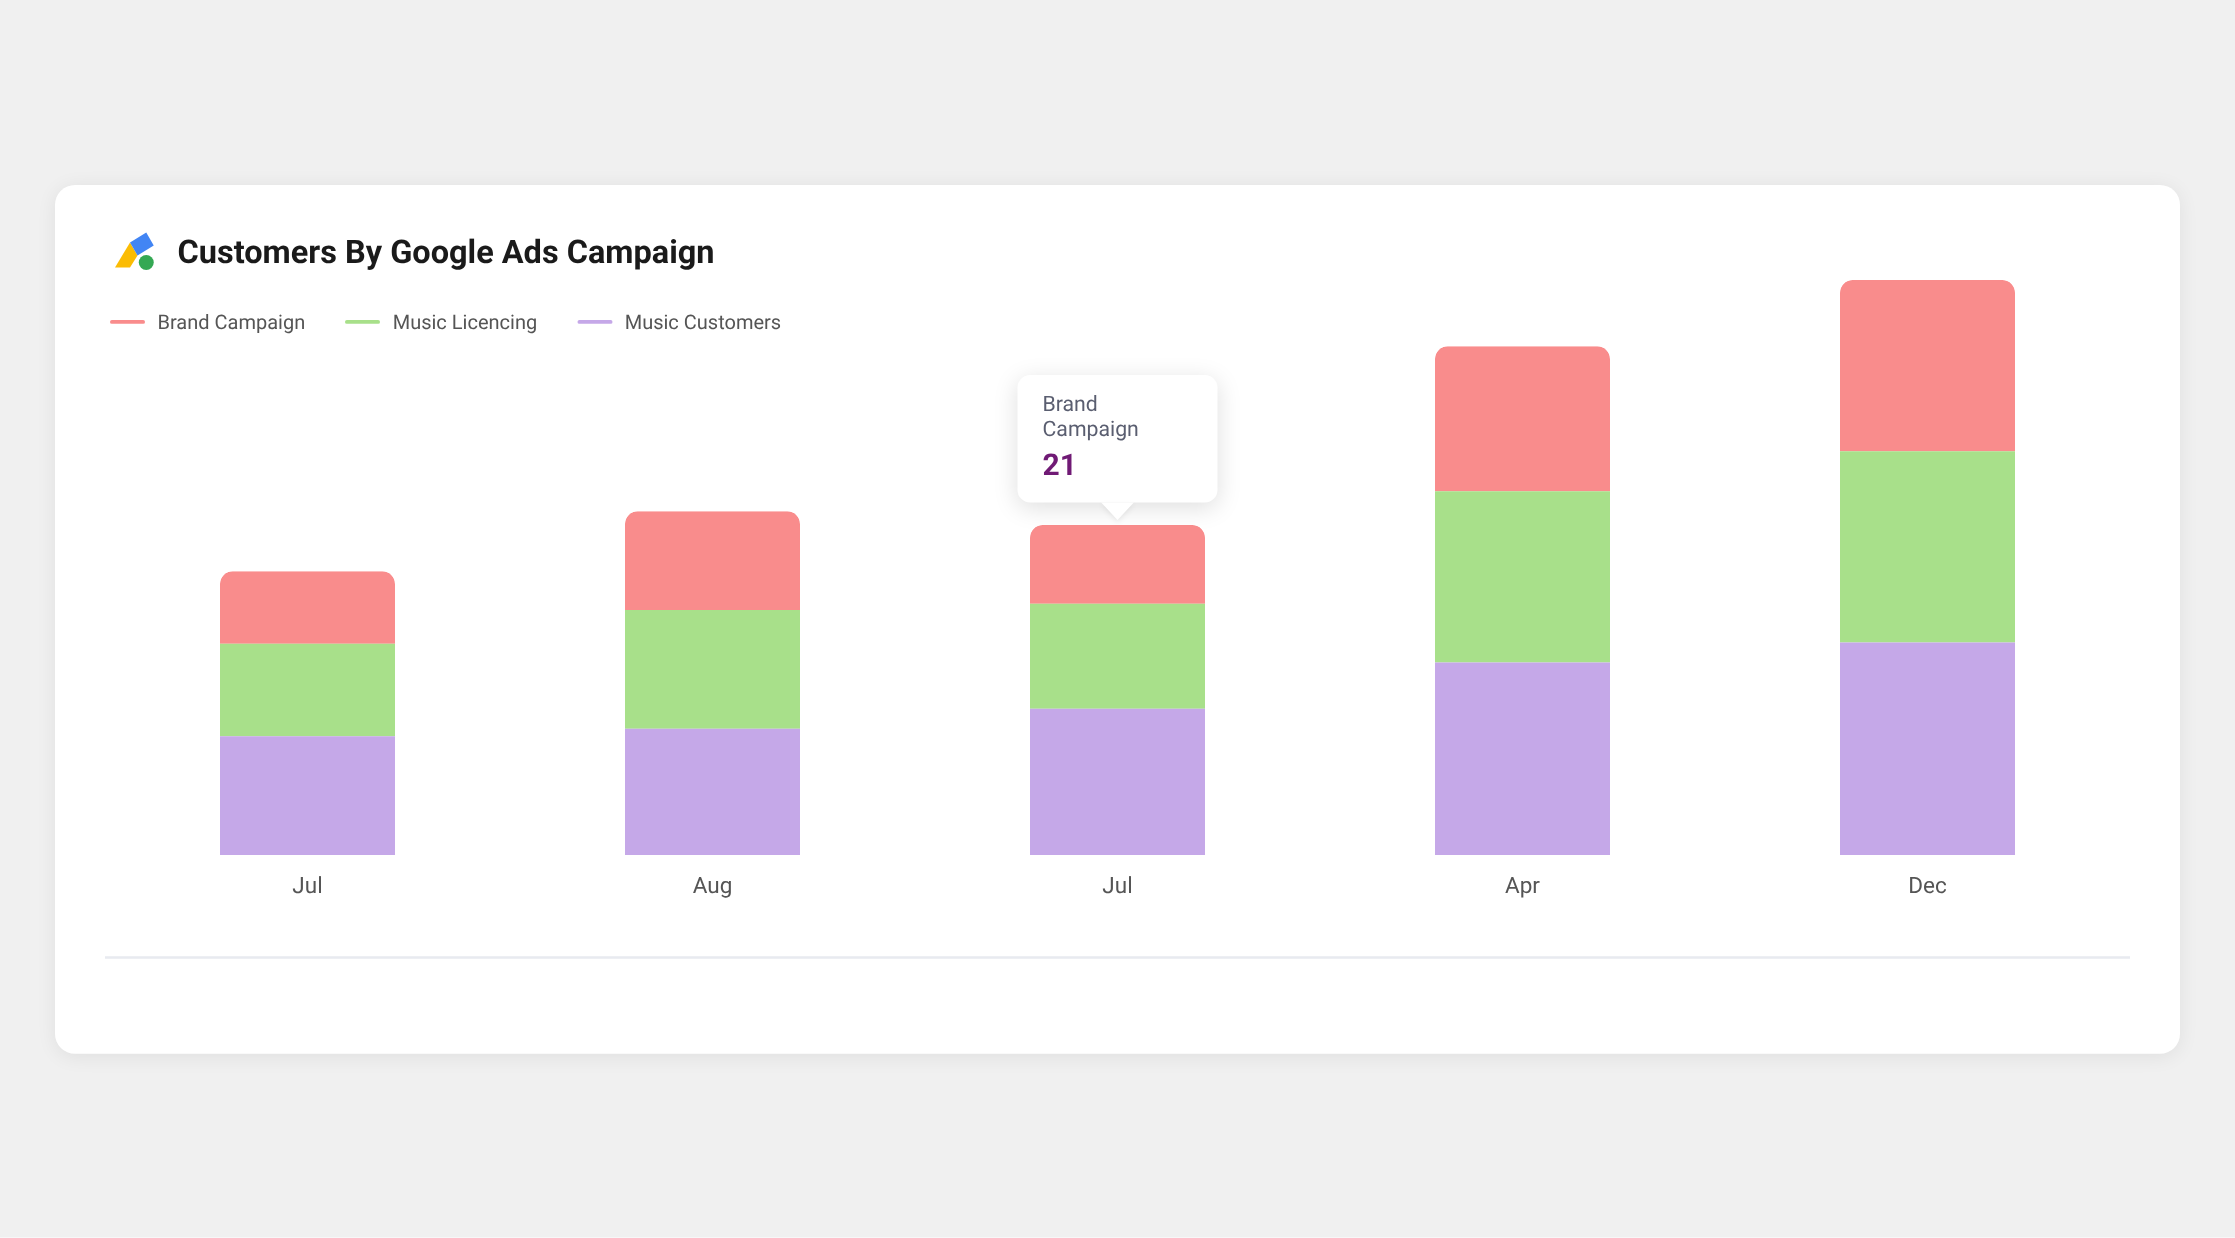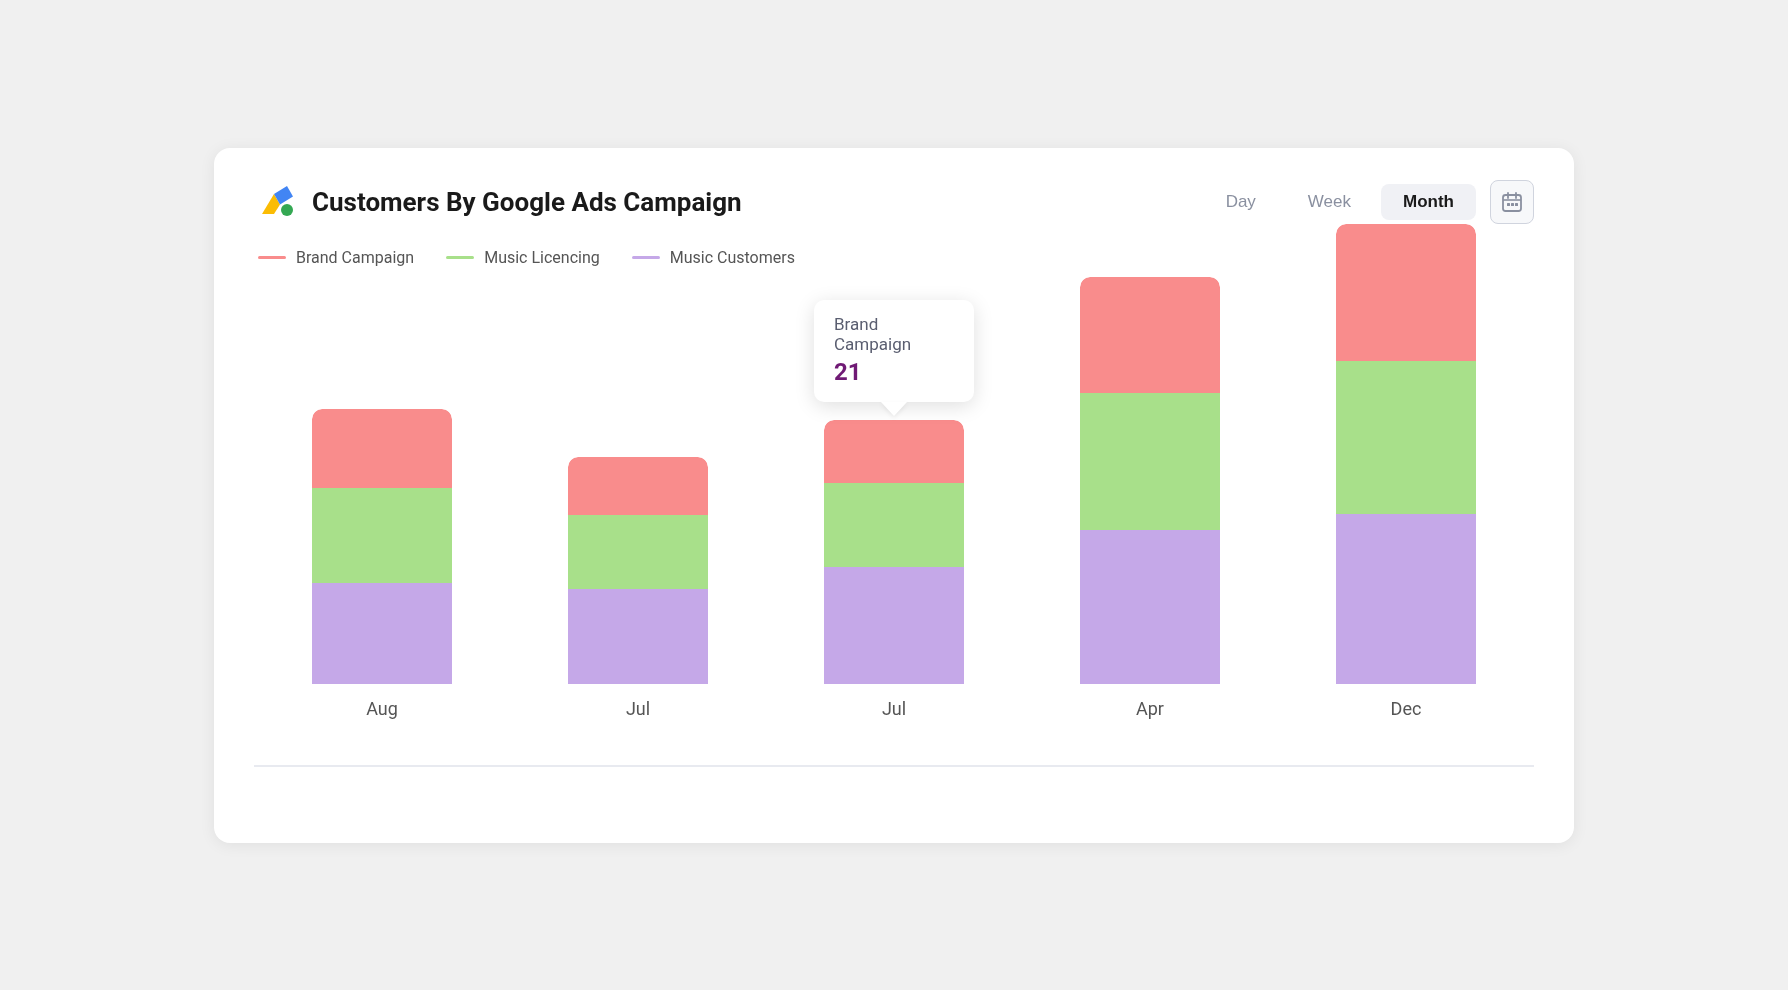--- a/index.html
+++ b/index.html
@@ -8,21 +8,21 @@
       display: flex;
       justify-content: center;
       align-items: center;
       min-height: 100vh;
       font-family: -apple-system, BlinkMacSystemFont, 'Segoe UI', Roboto, sans-serif;
     }
     .card {
       background: #fff;
       border-radius: 16px;
       padding: 32px 40px 28px 40px;
-      width: 1360px;
+      width: 1700px;
       max-width: 98vw;
       box-shadow: 0 2px 16px rgba(0,0,0,0.07);
     }
     .header {
       display: flex;
       align-items: center;
       justify-content: space-between;
       margin-bottom: 24px;
     }
     .header-left {
@@ -190,36 +190,20 @@
   <div class="header">
     <div class="header-left">
 
       <svg class="logo" viewBox="0 0 44 44" fill="none" xmlns="http://www.w3.org/2000/svg">
         <path d="M8 34L20 14l6 10.4L20 34H8z" fill="#FBBC04"></path>
         <path d="M26 24.4L20 14l13-8 6 10.4L26 24.4z" fill="#4285F4"></path>
         <circle cx="33" cy="30" r="6" fill="#34A853"></circle>
       </svg>
       <span class="title">Customers By Google Ads Campaign</span>
     </div>
-    <div class="header-right">
-      <button class="period-btn">Day</button>
-      <button class="period-btn">Week</button>
-      <button class="period-btn active">Month</button>
-      <div class="calendar-btn">
-        <svg width="22" height="22" viewBox="0 0 22 22" fill="none">
-          <rect x="2" y="4" width="18" height="16" rx="2.5" stroke="#8a90a0" stroke-width="1.8"></rect>
-          <line x1="2" y1="9" x2="20" y2="9" stroke="#8a90a0" stroke-width="1.6"></line>
-          <line x1="7" y1="2" x2="7" y2="7" stroke="#8a90a0" stroke-width="1.8" stroke-linecap="round"></line>
-          <line x1="15" y1="2" x2="15" y2="7" stroke="#8a90a0" stroke-width="1.8" stroke-linecap="round"></line>
-          <rect x="6" y="12" width="3" height="3" rx="0.5" fill="#8a90a0"></rect>
-          <rect x="10" y="12" width="3" height="3" rx="0.5" fill="#8a90a0"></rect>
-          <rect x="14" y="12" width="3" height="3" rx="0.5" fill="#8a90a0"></rect>
-        </svg>
-      </div>
-    </div>
   </div>
 
   <div class="legend">
     <div class="legend-item">
       <div class="legend-line" style="background:#f98c8c;"></div>
       <span>Brand Campaign</span>
     </div>
     <div class="legend-item">
       <div class="legend-line" style="background:#a8e08a;"></div>
       <span>Music Licencing</span>
@@ -229,42 +213,42 @@
       <span>Music Customers</span>
     </div>
   </div>
 
   <div class="chart-area">
     <div class="axis-line"></div>
     <div class="bars-container" id="bars-container">
     <div class="bar-group">
     <div style="position:relative; display:flex; flex-direction:column; align-items:center;">
 
+      <div class="bar-stack" style="height:227px; width:140px; border-radius:10px 10px 0 0; overflow:hidden;">
+        <div class="bar-segment brand" style="height:58px;"></div>
+        <div class="bar-segment licensing" style="height:74px;"></div>
+        <div class="bar-segment purchasing" style="height:95px;"></div>
+      </div>
+    </div>
+    <span class="bar-label">Jul</span>
+  </div>
+        <div class="bar-group">
+    <div style="position:relative; display:flex; flex-direction:column; align-items:center;">
+
       <div class="bar-stack" style="height:275px; width:140px; border-radius:10px 10px 0 0; overflow:hidden;">
         <div class="bar-segment brand" style="height:79px;"></div>
         <div class="bar-segment licensing" style="height:95px;"></div>
         <div class="bar-segment purchasing" style="height:101px;"></div>
       </div>
     </div>
     <span class="bar-label">Aug</span>
   </div>
         <div class="bar-group">
     <div style="position:relative; display:flex; flex-direction:column; align-items:center;">
 
-      <div class="bar-stack" style="height:227px; width:140px; border-radius:10px 10px 0 0; overflow:hidden;">
-        <div class="bar-segment brand" style="height:58px;"></div>
-        <div class="bar-segment licensing" style="height:74px;"></div>
-        <div class="bar-segment purchasing" style="height:95px;"></div>
-      </div>
-    </div>
-    <span class="bar-label">Jul</span>
-  </div>
-        <div class="bar-group">
-    <div style="position:relative; display:flex; flex-direction:column; align-items:center;">
-
       <div class="tooltip" style="position:absolute; bottom: 282px; left: 50%; transform: translateX(-50%);">
         <div class="tooltip-label">Brand Campaign</div>
         <div class="tooltip-value">21</div>
       </div>
 
       <div class="bar-stack" style="height:264px; width:140px; border-radius:10px 10px 0 0; overflow:hidden;">
         <div class="bar-segment brand" style="height:63px;"></div>
         <div class="bar-segment licensing" style="height:84px;"></div>
         <div class="bar-segment purchasing" style="height:117px;"></div>
       </div>

